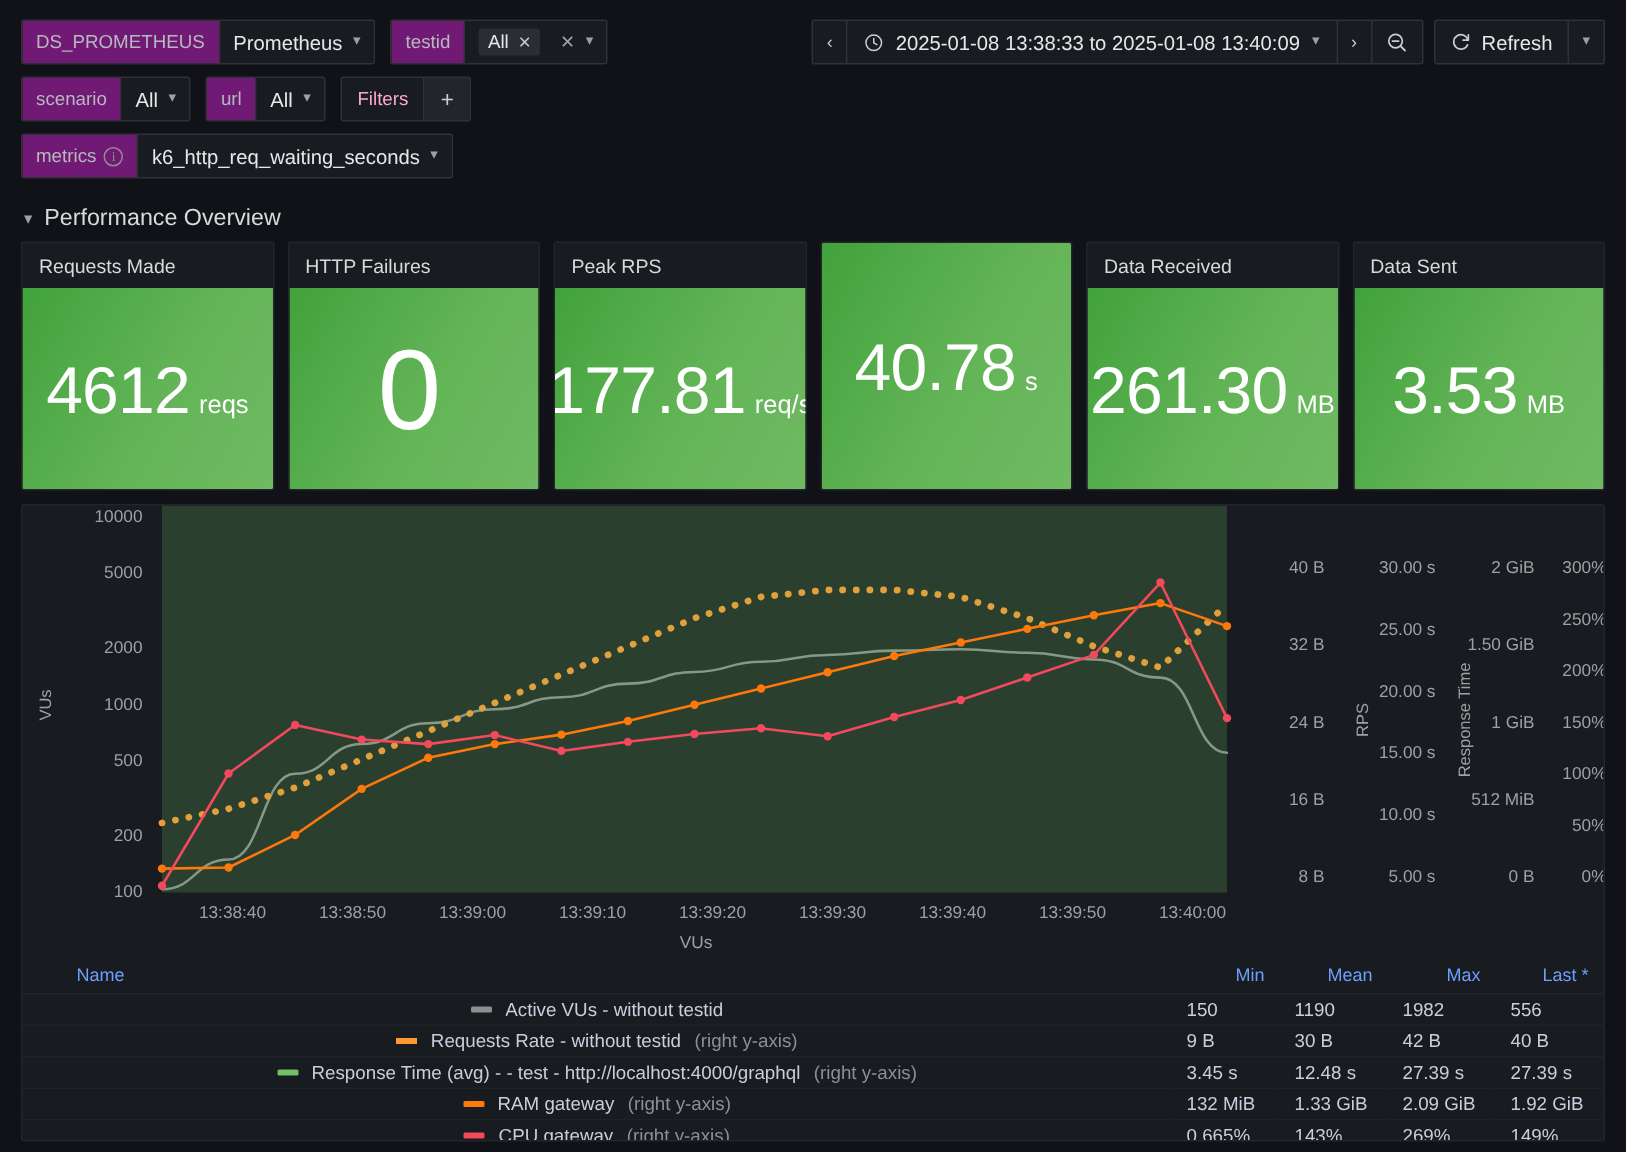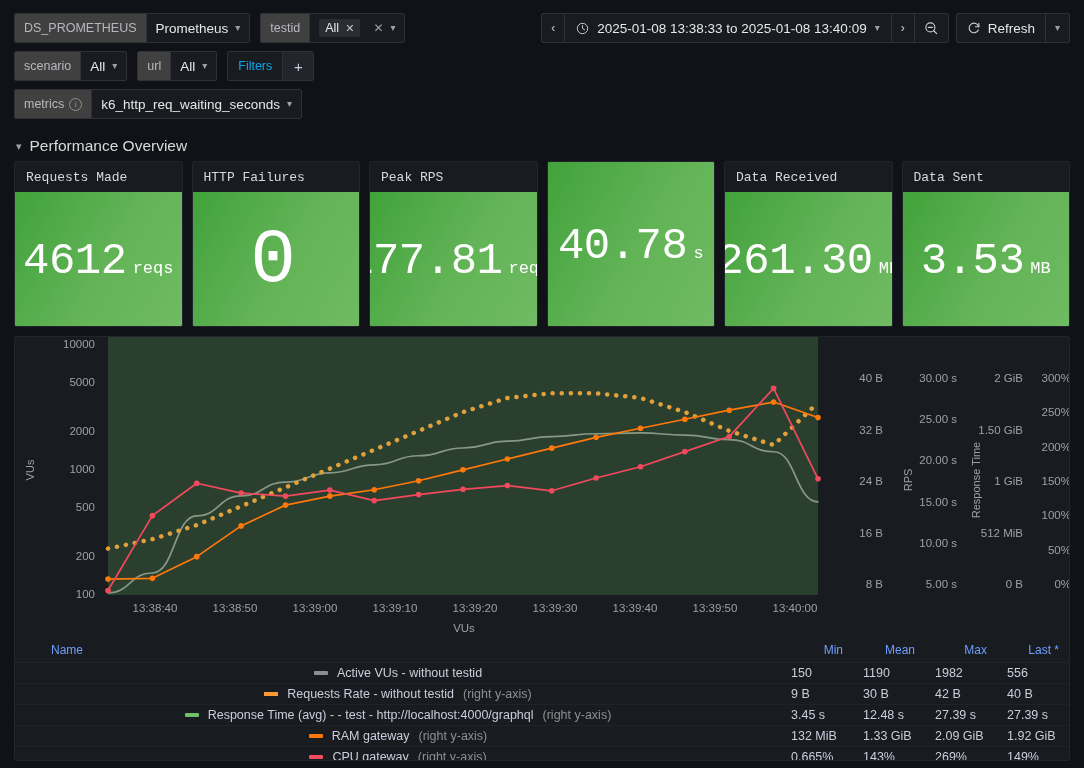--- a/index.html
+++ b/index.html
@@ -26,21 +26,21 @@
     border: 1px solid #2e3136;
     border-radius: 2px;
     height: 30px;
     overflow: hidden;
   }
   .varlabel {
     display: flex; align-items: center; gap: 5px;
     padding: 0 9px;
     font-size: 12.5px;
     color: #b6b8bd;
-    background: #404040;
+    background: #701a75;
     border-right: 1px solid #2e3136;
     white-space: nowrap;
   }
   .varvalue {
     display: flex; align-items: center; gap: 7px;
     padding: 0 9px;
     font-size: 13.5px;
     color: #e6e7e9;
     background: #181b1f;
     white-space: nowrap;
@@ -55,21 +55,21 @@
   .chip .x { font-size: 11px; color: #c3c4c6; }
   .pill-x { color: #9fa0a3; font-size: 12px; padding-left: 6px;}
   .infoicon {
     display: inline-flex; align-items: center; justify-content: center;
     width: 13px; height: 13px; border: 1px solid #8e8f92;
     border-radius: 50%; font-size: 9px; color: #8e8f92;
     font-family: "Liberation Serif", serif; line-height: 1;
   }
   .filters-btn {
     display: flex; align-items: center; padding: 0 10px;
-    font-size: 12.5px; color: #0ea5e9;
+    font-size: 12.5px; color: #f9a8d4;
     background: #181b1f; border-right: 1px solid #2e3136;
   }
   .plus-btn {
     display: flex; align-items: center; justify-content: center;
     width: 30px; background: #22252b; color: #ccccdc; font-size: 15px;
   }
 
   
   .timebar {
     margin-left: auto;
@@ -105,21 +105,20 @@
     display: flex; align-items: center; gap: 8px;
     margin: 18px 0 6px 16px;
     font-size: 15.5px; color: #d8d9da; font-weight: 500;
   }
   .rowhdr .chev { font-size: 11px; color: #9fa0a3; }
 
   
   .stats {
     display: flex; gap: 9px;
     padding: 0 14px;
-    font-family: Liberation Mono, monospace;
   }
   .stat {
     flex: 1 1 0;
     background: #181b1f;
     border: 1px solid #22252b;
     border-radius: 2px;
     overflow: hidden;
     height: 166px;
     display: flex; flex-direction: column;
   }

